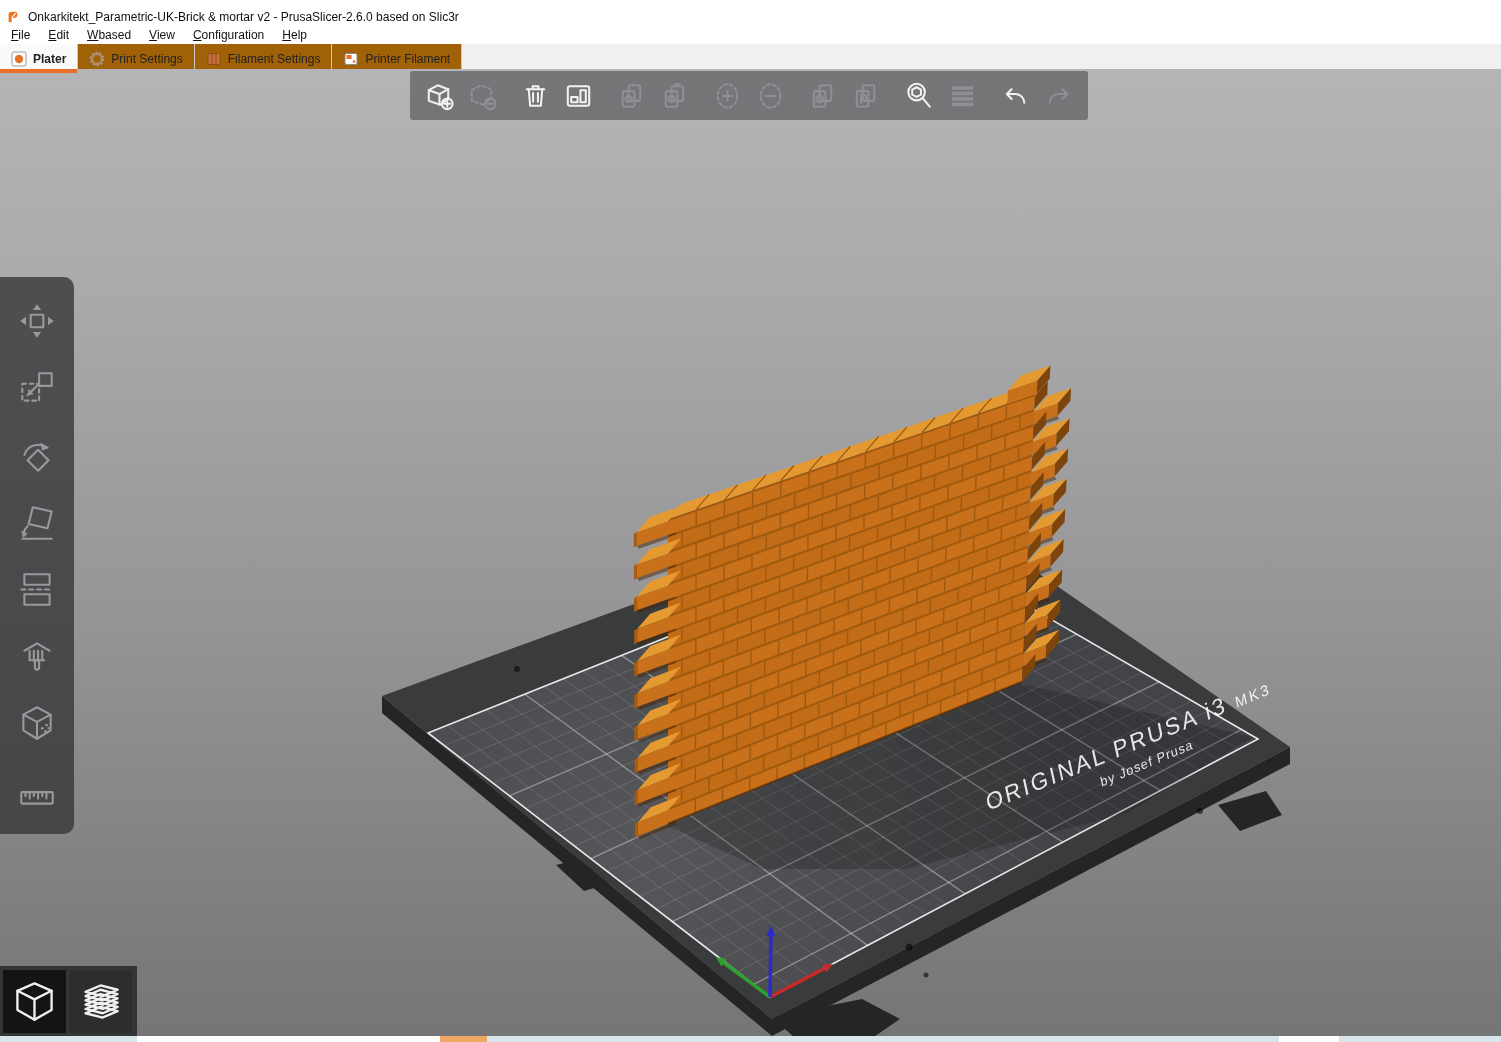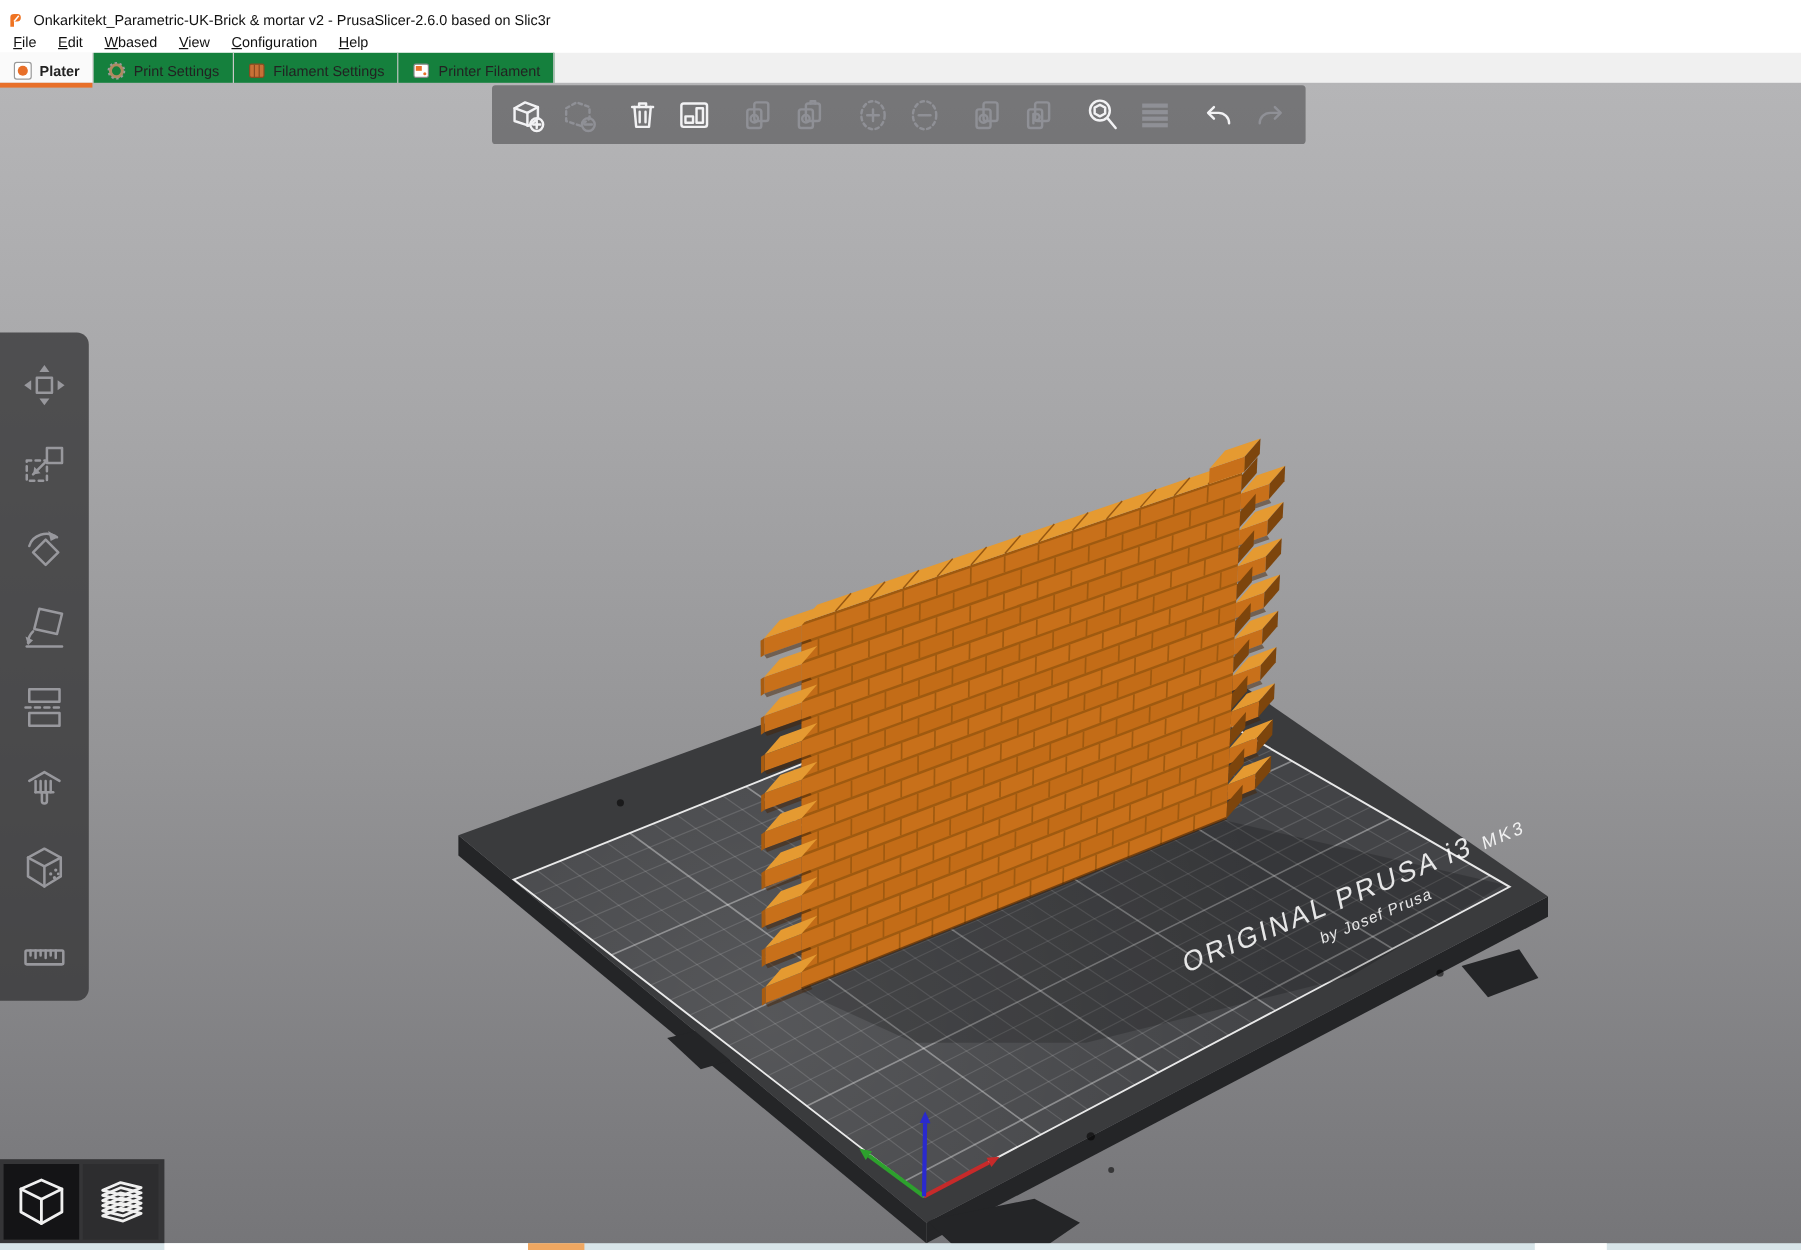--- a/index.html
+++ b/index.html
@@ -6,21 +6,21 @@
     font-family:"Liberation Sans",sans-serif;-webkit-font-smoothing:antialiased;}
   .titlebar{height:24px;background:#ffffff;display:flex;align-items:flex-end;padding-left:6px;gap:8px;}
   .titlebar .logo{width:14px;height:14px;flex:0 0 auto;}
   .titlebar .title{font-size:12px;color:#101010;}
   .menubar{height:20px;background:#ffffff;display:flex;align-items:flex-end;padding-left:2px;}
   .menu-item{font-size:12px;color:#111;padding:2px 9px;cursor:default;}
   .menu-item .accel{text-decoration:underline;}
   .tabbar{height:29px;background:#f0f0f0;display:flex;align-items:stretch;position:relative;}
   .tabbar::after{content:"";position:absolute;left:0;right:0;bottom:0;height:2px;background:#e8702a;}
   .tab{display:flex;align-items:center;gap:6px;padding:0 11px;font-size:12px;color:#222;
-    background:#15803d;border-right:1px solid #c9c9c9;position:relative;cursor:default;}
+    background:#a16207;border-right:1px solid #c9c9c9;position:relative;cursor:default;}
   .tab.active{background:#fafafa;font-weight:bold;}
   .tab.active::after{content:"";position:absolute;left:0;right:0;bottom:0;height:4px;background:#e8702a;z-index:2;}
   .tab .ticon{width:16px;height:16px;display:block;}
   .viewport{position:absolute;top:69px;left:0;right:0;bottom:0;
     background:linear-gradient(180deg,#b5b5b7 0%,#a7a7a9 28%,#949496 58%,#7c7c7f 90%,#757578 100%);}
   #scene{position:absolute;inset:0;width:100%;height:100%;}
   .top-toolbar{position:absolute;left:410px;top:2px;width:678px;height:49px;
     background:rgba(42,42,44,0.45);border-radius:3px;display:flex;align-items:center;padding:0 8px;box-sizing:border-box;}
   .tbtn{width:40px;height:40px;background:transparent;border:0;padding:2px;margin:0 2px;cursor:pointer;color:#f2f2f4;}
   .tbtn.gap{margin-left:12px;}

